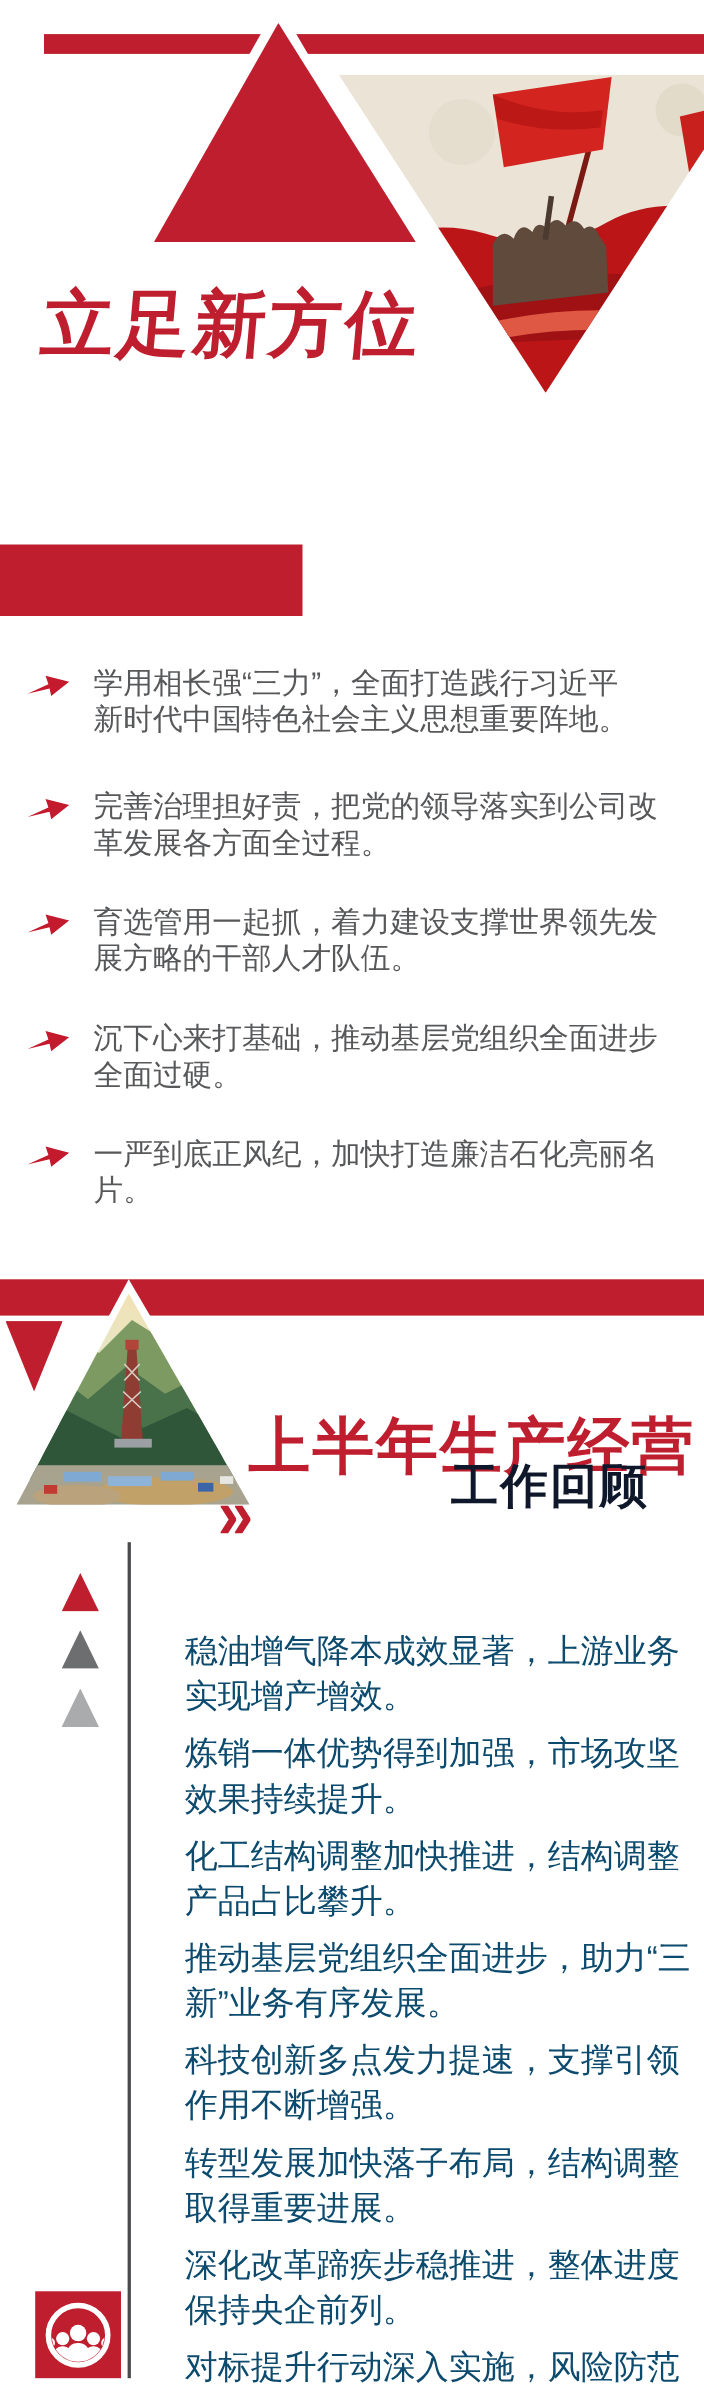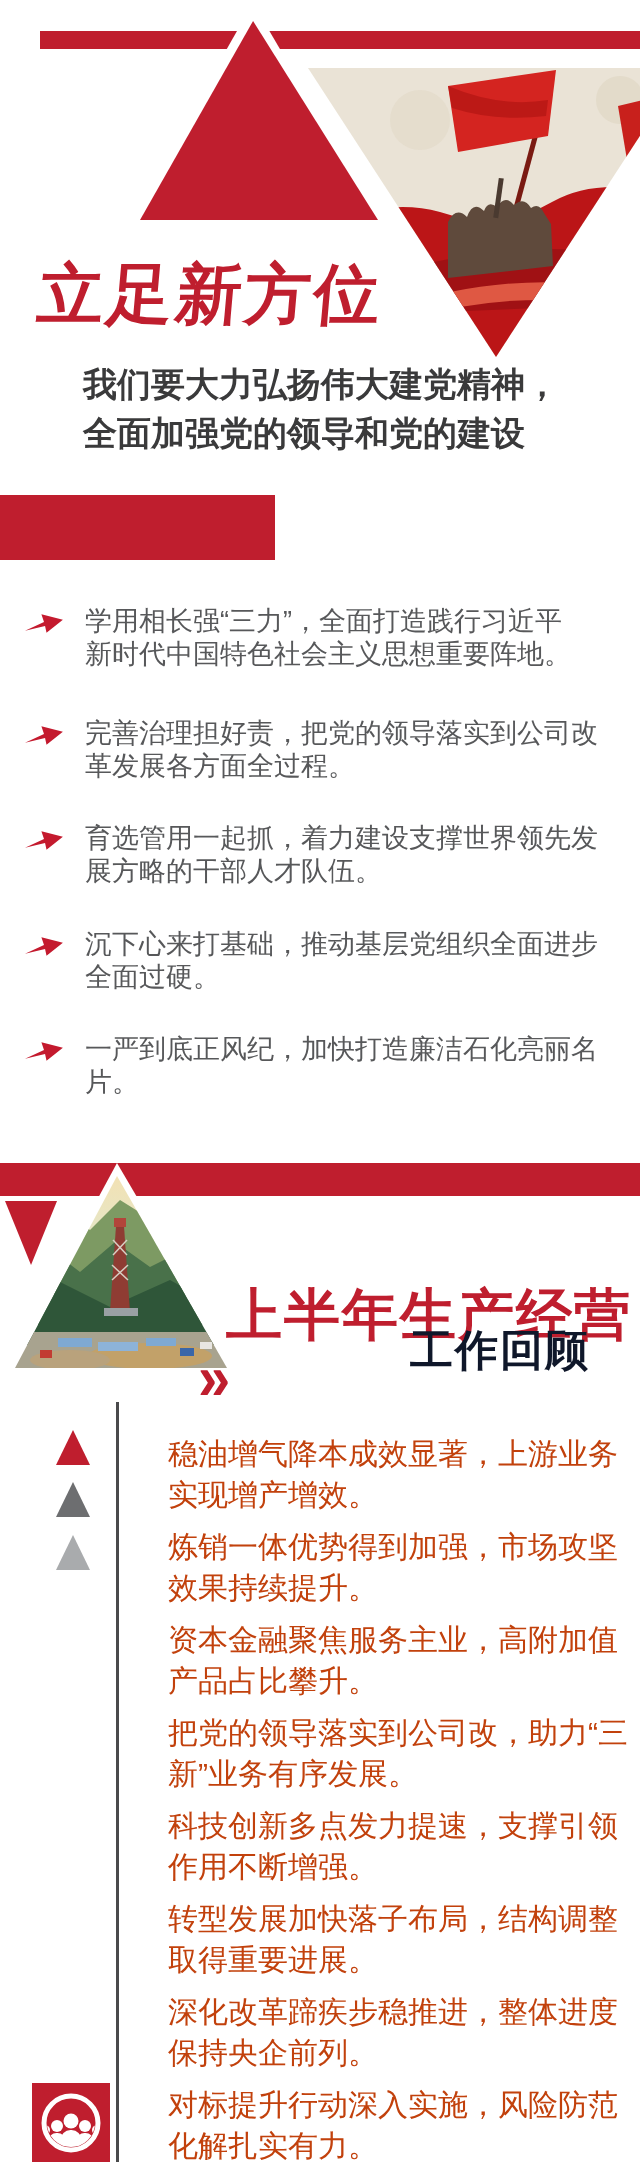--- a/index.html
+++ b/index.html
@@ -31,21 +31,21 @@
   .photo-valley{left:0;top:1160px;width:245px;height:220px;}
   .s2-title-red{right:8px;top:1278px;font-size:56px;font-weight:bold;color:#bf1e2e;
     letter-spacing:2px;white-space:nowrap;}
   .s2-chevron{left:198px;top:1348px;font-size:58px;font-weight:bold;color:#bf1e2e;
     line-height:58px;transform:scaleY(1.1);}
   .s2-title-gray{right:50px;top:1322px;font-size:43px;font-weight:bold;color:#0f172a;
     letter-spacing:2px;white-space:nowrap;}
   .divider{left:116px;top:1402px;width:3px;height:760px;background:#4a4a4c;}
   .tri-marker{left:56px;width:34px;height:35px;clip-path:polygon(50% 0,0 100%,100% 100%);}
   .tm-red{background:#bf1e2e;} .tm-gray{background:#6d6e70;} .tm-light{background:#a9abad;}
-  .item{left:168px;width:450px;font-size:30px;line-height:41px;color:#c2410c;white-space:nowrap;}
+  .item{left:168px;width:450px;font-size:30px;line-height:41px;color:#0c4a6e;white-space:nowrap;margin-top:48px;}
   .footer-badge{left:32px;top:2083px;width:78px;height:79px;background:#bf1e2e;}
 </style>
 </head>
 <body>
 
 <div class="canvas">
 
   <div class="abs top-bar"></div>
 
   <div class="abs photo-flags">
@@ -71,24 +71,20 @@
         <rect x="196" y="118" width="5" height="40" fill="#4a3a30" transform="rotate(8 198 138)"></rect>
       </g>
     </svg>
   </div>
 
   <div class="abs white-tri"></div>
   <div class="abs red-tri"></div>
 
   <div class="abs page-title">立足新方位</div>
 
-  <div class="abs subtitle">
-    <div>我们要大力弘扬伟大建党精神，</div>
-    <div>全面加强党的领导和党的建设</div>
-  </div>
 
   <div class="abs red-block"></div>
 
   <div class="abs bullet" style="top:605px">
     <span class="arrow">
       <svg width="40" height="28" viewBox="0 0 40 28">
           <polygon points="0,21 20,15 18.5,7 39,15.5 21,26 20.5,19" fill="#c41a2e" transform="rotate(-8 20 15)"></polygon>
         </svg>
     </span>
     <div class="btext">
@@ -196,25 +192,25 @@
 
   <div class="abs item" style="top:1433px">
     <div>稳油增气降本成效显著，上游业务</div>
     <div>实现增产增效。</div>
   </div>
   <div class="abs item" style="top:1526px">
     <div>炼销一体优势得到加强，市场攻坚</div>
     <div>效果持续提升。</div>
   </div>
   <div class="abs item" style="top:1619px">
-    <div>资本金融聚焦服务主业，高附加值</div>
+    <div>化工结构调整加快推进，结构调整</div>
     <div>产品占比攀升。</div>
   </div>
   <div class="abs item" style="top:1712px">
-    <div>把党的领导落实到公司改，助力“三</div>
+    <div>推动基层党组织全面进步，助力“三</div>
     <div>新”业务有序发展。</div>
   </div>
   <div class="abs item" style="top:1805px">
     <div>科技创新多点发力提速，支撑引领</div>
     <div>作用不断增强。</div>
   </div>
   <div class="abs item" style="top:1898px">
     <div>转型发展加快落子布局，结构调整</div>
     <div>取得重要进展。</div>
   </div>

